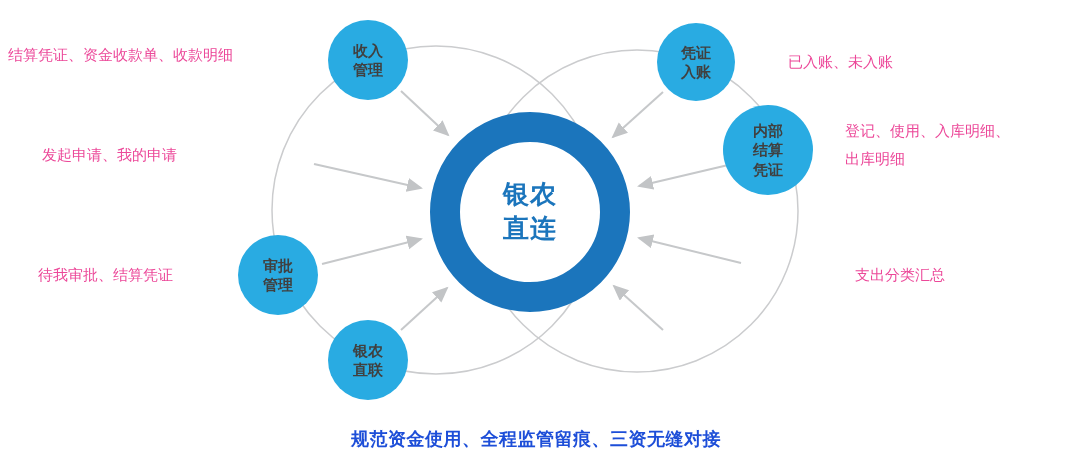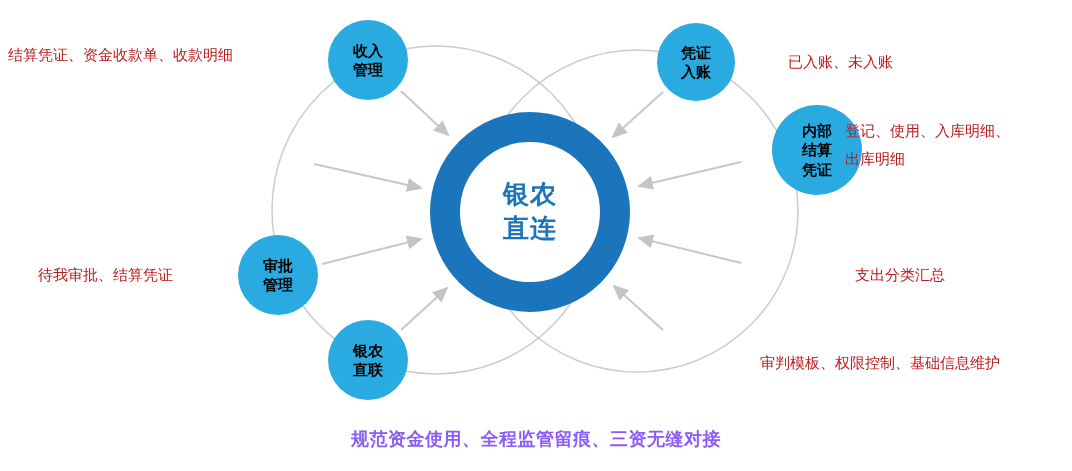--- a/index.html
+++ b/index.html
@@ -18,36 +18,36 @@
   .layer {
     position: absolute;
     left: 0; top: 0;
     width: 1072px; height: 471px;
   }
   
   .node {
     position: absolute;
     border-radius: 50%;
     background: #29abe2;
-    color: #000000;
+    color: #404040;
     display: flex;
     align-items: center;
     justify-content: center;
     text-align: center;
     font-weight: bold;
     font-size: 15px;
     line-height: 1.3;
     white-space: pre-line;
   }
   .n1 { left: 328px; top: 20px;  width: 80px; height: 80px; }
   .n2 { left: 234px; top: 117px; width: 76px; height: 76px; }
   .n3 { left: 238px; top: 235px; width: 80px; height: 80px; }
   .n4 { left: 328px; top: 320px; width: 80px; height: 80px; }
   .n5 { left: 657px; top: 23px;  width: 78px; height: 78px; }
-  .n6 { left: 772px; top: 105px; width: 90px; height: 90px; }
+  .n6 { left: 723px; top: 105px; width: 90px; height: 90px; }
   .n7 { left: 745px; top: 230px; width: 90px; height: 90px; }
   .n8 { left: 657px; top: 320px; width: 80px; height: 80px; }
   
   .center-ring {
     position: absolute;
     left: 430px; top: 112px;
     width: 200px; height: 200px;
     border-radius: 50%;
     border: 30px solid #1b75bc;
     background: #ffffff;
@@ -60,40 +60,40 @@
     font-size: 26px;
     font-weight: bold;
     text-align: center;
     line-height: 1.3;
     letter-spacing: 1px;
     white-space: pre-line;
   }
   
   .ann {
     position: absolute;
-    color: #b91c1c;
+    color: #ec4899;
     font-size: 15px;
     line-height: 1.75;
     white-space: pre-line;
   }
   .a1 { left: 8px;   top: 42px; }
   .a2 { left: 42px;  top: 142px; }
   .a3 { left: 38px;  top: 262px; }
   .a4 { left: 120px; top: 350px; }
   .a5 { left: 762px; top: 49px; margin-left: 26px; }
   .a6 { left: 845px; top: 117px; line-height: 1.85; }
   .a7 { left: 855px; top: 262px; }
   .a8 { left: 760px; top: 350px; }
   
   .tagline {
     position: absolute;
     left: 0; right: 0;
     top: 427px;
     text-align: center;
-    color: #8b5cf6;
+    color: #1d4ed8;
     font-size: 18px;
     font-weight: bold;
     letter-spacing: 0.5px;
   }
 </style>
 </head>
 <body>
 
 <div class="stage">
 
@@ -130,22 +130,22 @@
 管理</div>
   <div class="node n4">银农
 直联</div>
   <div class="node n5">凭证
 入账</div>
   <div class="node n6">内部
 结算
 凭证</div>
 
   <div class="ann a1">结算凭证、资金收款单、收款明细</div>
+  <div class="ann a2">发起申请、我的申请</div>
   <div class="ann a3">待我审批、结算凭证</div>
   <div class="ann a5">已入账、未入账</div>
   <div class="ann a7">支出分类汇总</div>
   <div class="ann a6">登记、使用、入库明细、
 出库明细</div>
-  <div class="ann a8">审判模板、权限控制、基础信息维护</div>
 
   <div class="tagline">规范资金使用、全程监管留痕、三资无缝对接</div>
 
 </div>
 
 </body></html>

